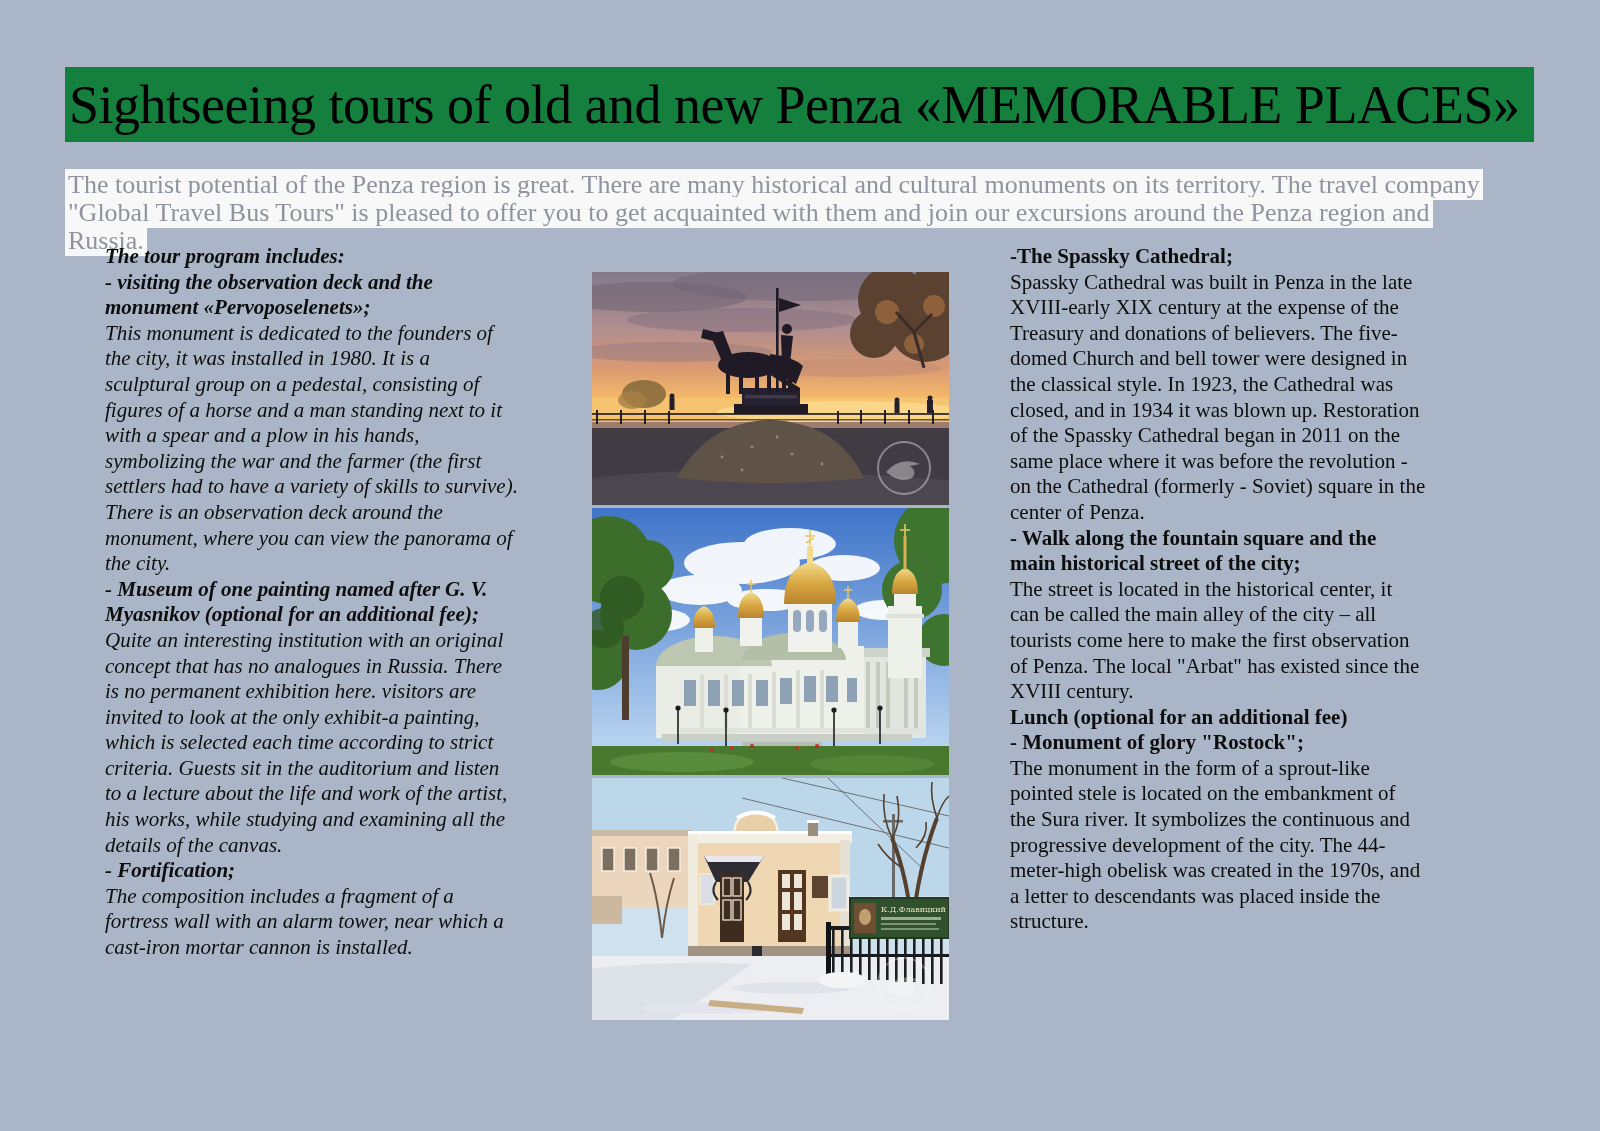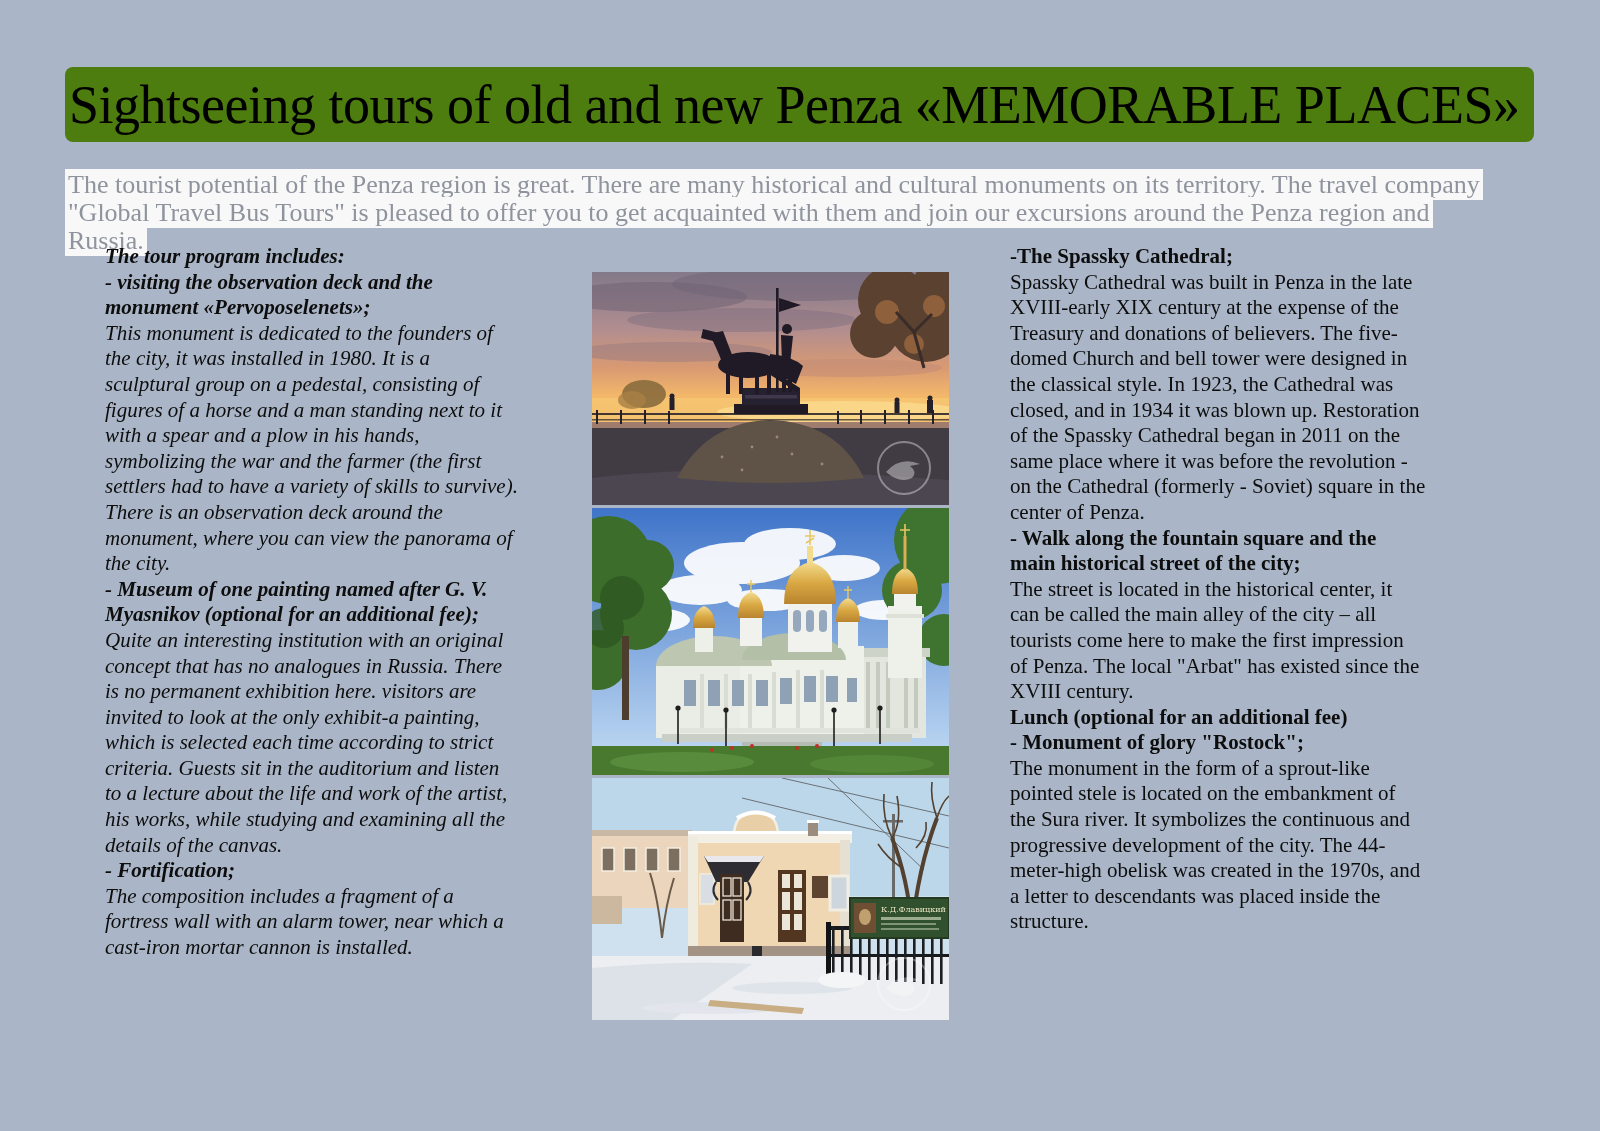--- a/index.html
+++ b/index.html
@@ -3,21 +3,21 @@
 <meta charset="utf-8">
 <style>
   html,body{margin:0;padding:0;}
   .page{
     position:relative;width:1600px;height:1131px;overflow:hidden;
     background:#aab6c7;
     font-family:"Liberation Serif","DejaVu Serif",serif;
   }
   .title-bar{
     position:absolute;left:65px;top:67px;width:1469px;height:75px;
-    background:#4d7c0f;display:flex;align-items:center;border-radius:8px;
+    background:#15803d;display:flex;align-items:center;
   }
   .title-bar h1{
     margin:0 0 0 4px;font-size:54px;font-weight:400;color:#000;
     white-space:nowrap;letter-spacing:-0.5px;
   }
   .intro{
     position:absolute;left:65px;top:171px;width:1432px;
     font-size:26px;line-height:28px;color:#8e939d;margin:0;
   }
   .intro span{
@@ -380,19 +380,19 @@
           <path d="M294,210 q14,-16 34,-8 l-10,2 q8,6 2,12 q-12,6 -26,-6 Z" fill="#ffffff"></path>
         </g>
       </svg>
     </figure>
   </div>
 
   <div class="col col-right">
     <span class="tb bold">-The Spassky Cathedral;</span>
     <span class="tb">Spassky Cathedral was built in Penza in the late XVIII-early XIX century at the expense of the Treasury and donations of believers. The five-domed Church and bell tower were designed in the classical style. In 1923, the Cathedral was closed, and in 1934 it was blown up. Restoration of the Spassky Cathedral began in 2011 on the same place where it was before the revolution - on the Cathedral (formerly - Soviet) square in the center of Penza.</span>
     <span class="tb bold">- Walk along the fountain square and the main historical street of the city;</span>
-    <span class="tb">The street is located in the historical center, it can be called the main alley of the city – all tourists come here to make the first impression of Penza. The local "Arbat" has existed since the XVIII century.</span>
+    <span class="tb">The street is located in the historical center, it can be called the main alley of the city – all tourists come here to make the first observation of Penza. The local "Arbat" has existed since the XVIII century.</span>
     <span class="tb bold">Lunch (optional for an additional fee)</span>
     <span class="tb bold">- Monument of glory "Rostock";</span>
     <span class="tb">The monument in the form of a sprout-like pointed stele is located on the embankment of the Sura river. It symbolizes the continuous and progressive development of the city. The 44-meter-high obelisk was created in the 1970s, and a letter to descendants was placed inside the structure.</span>
   </div>
 
 </div>
 
 </body></html>

